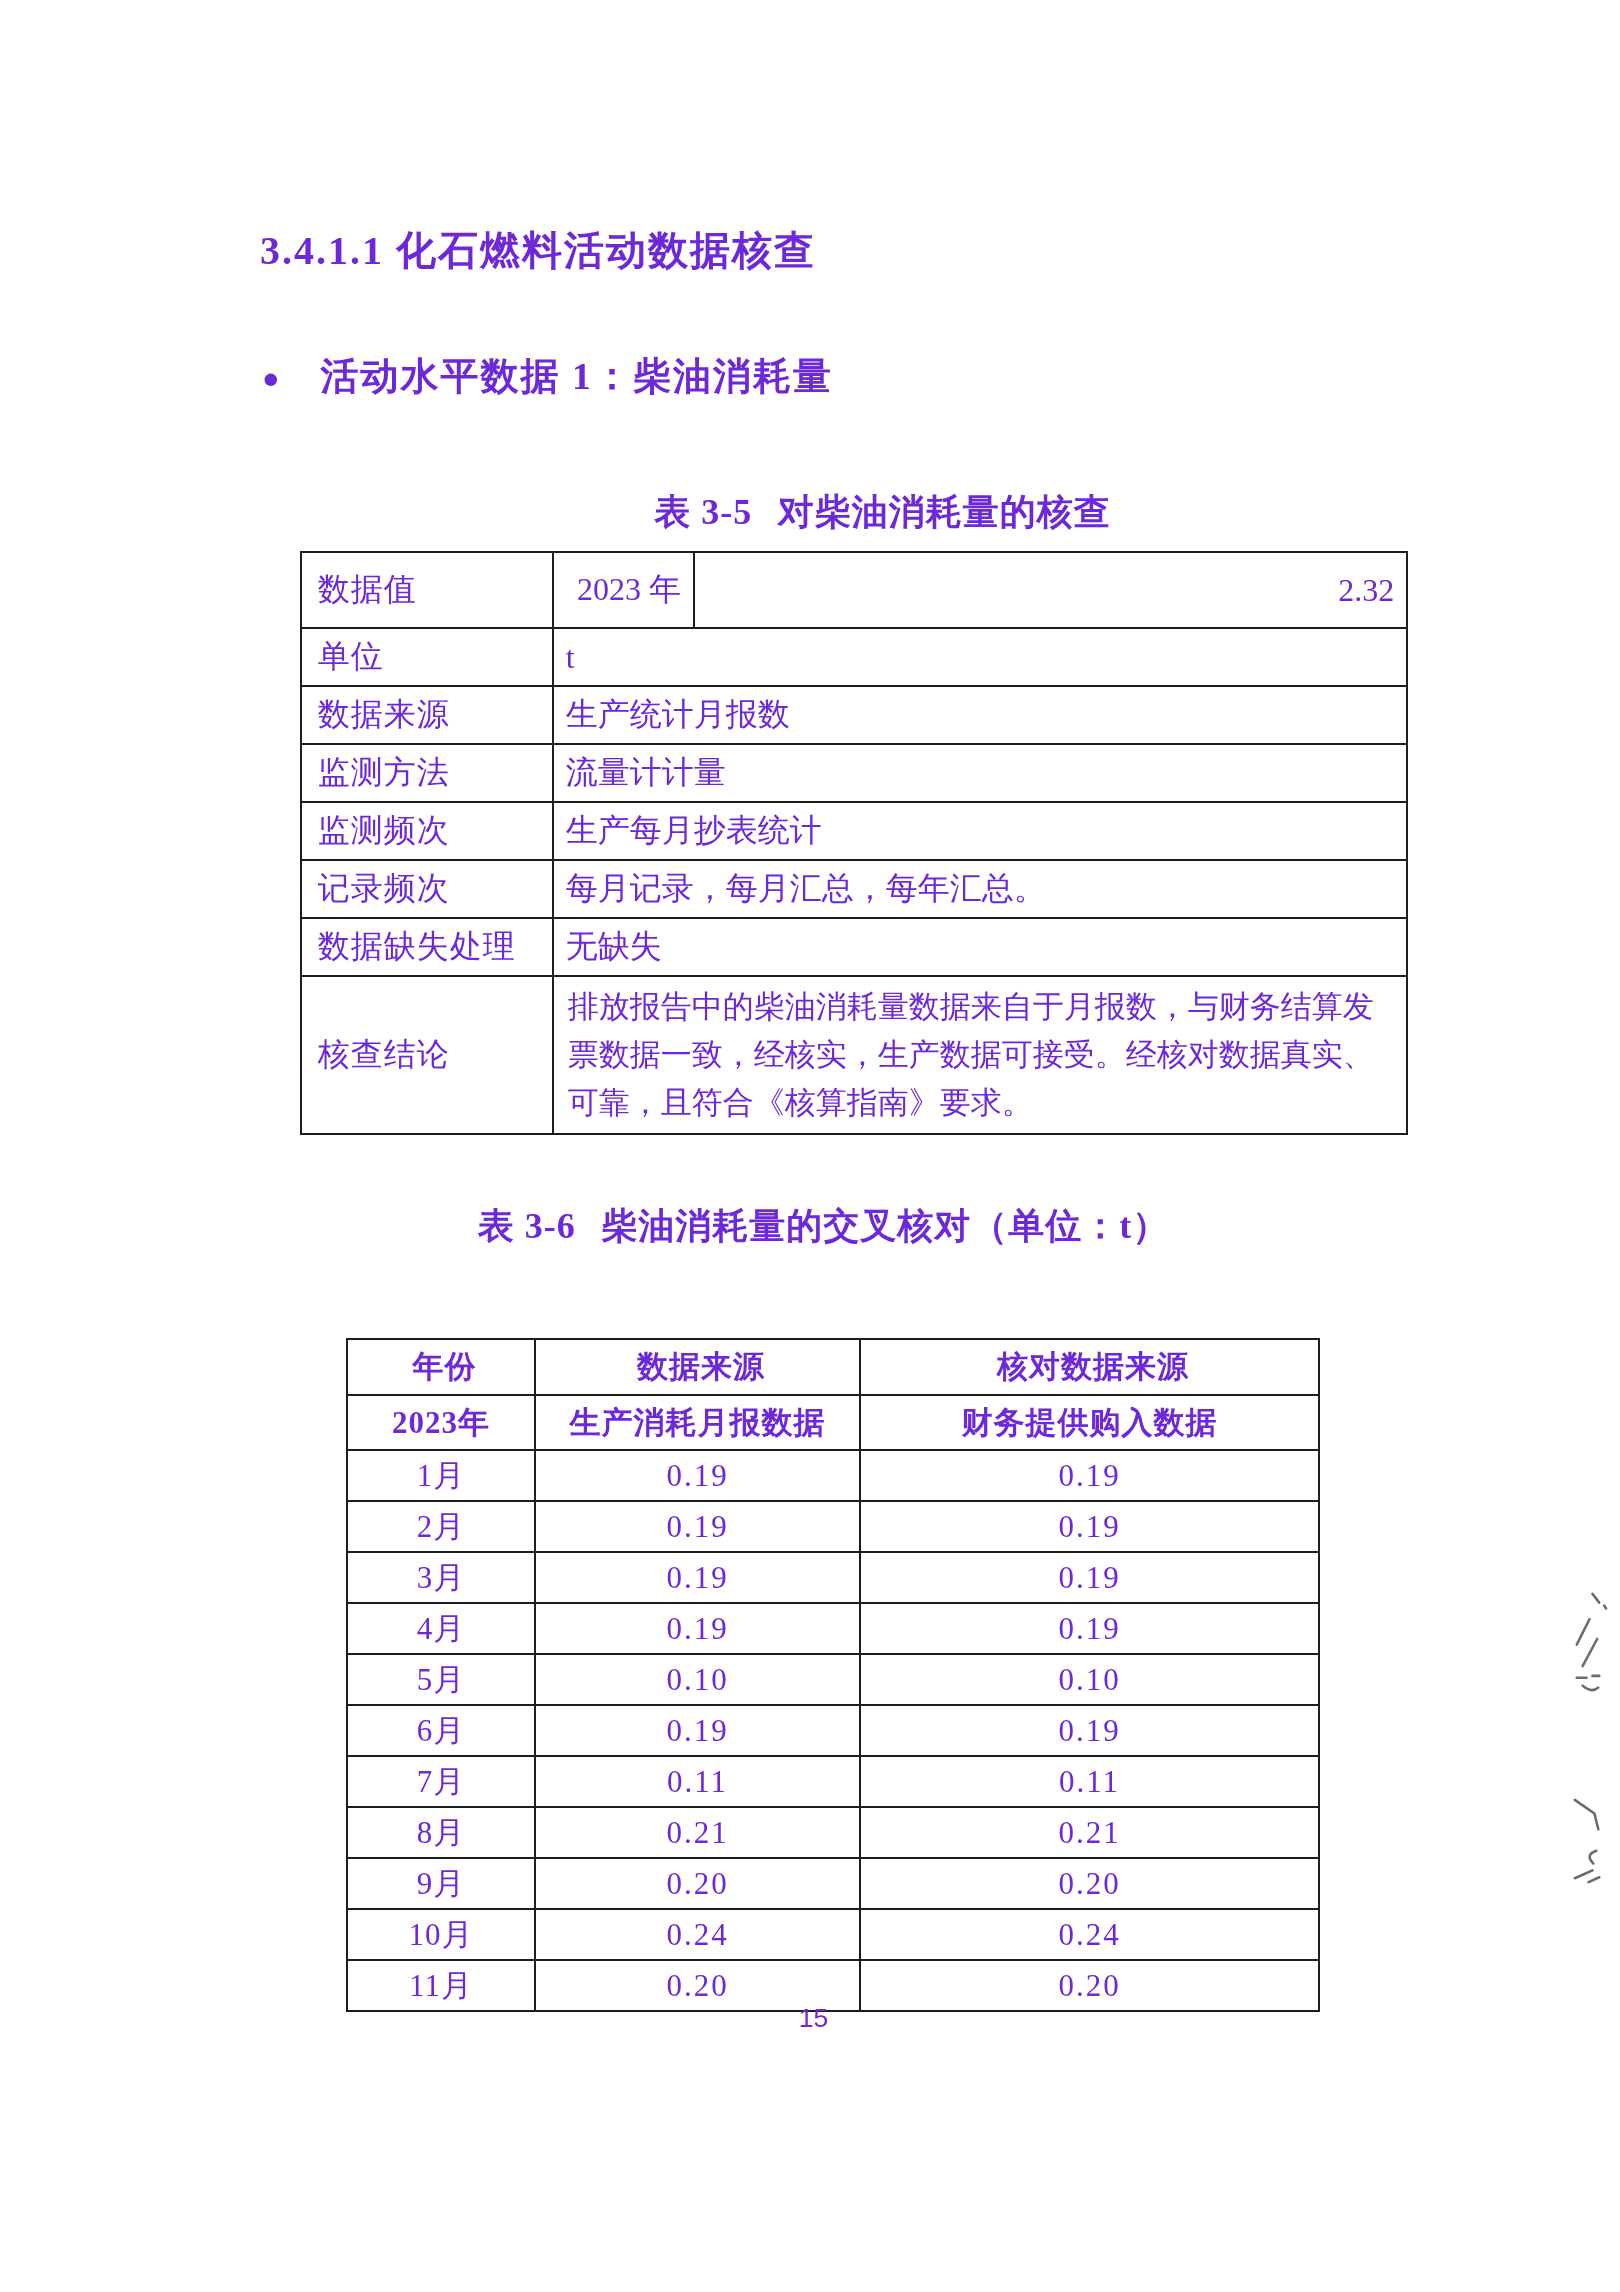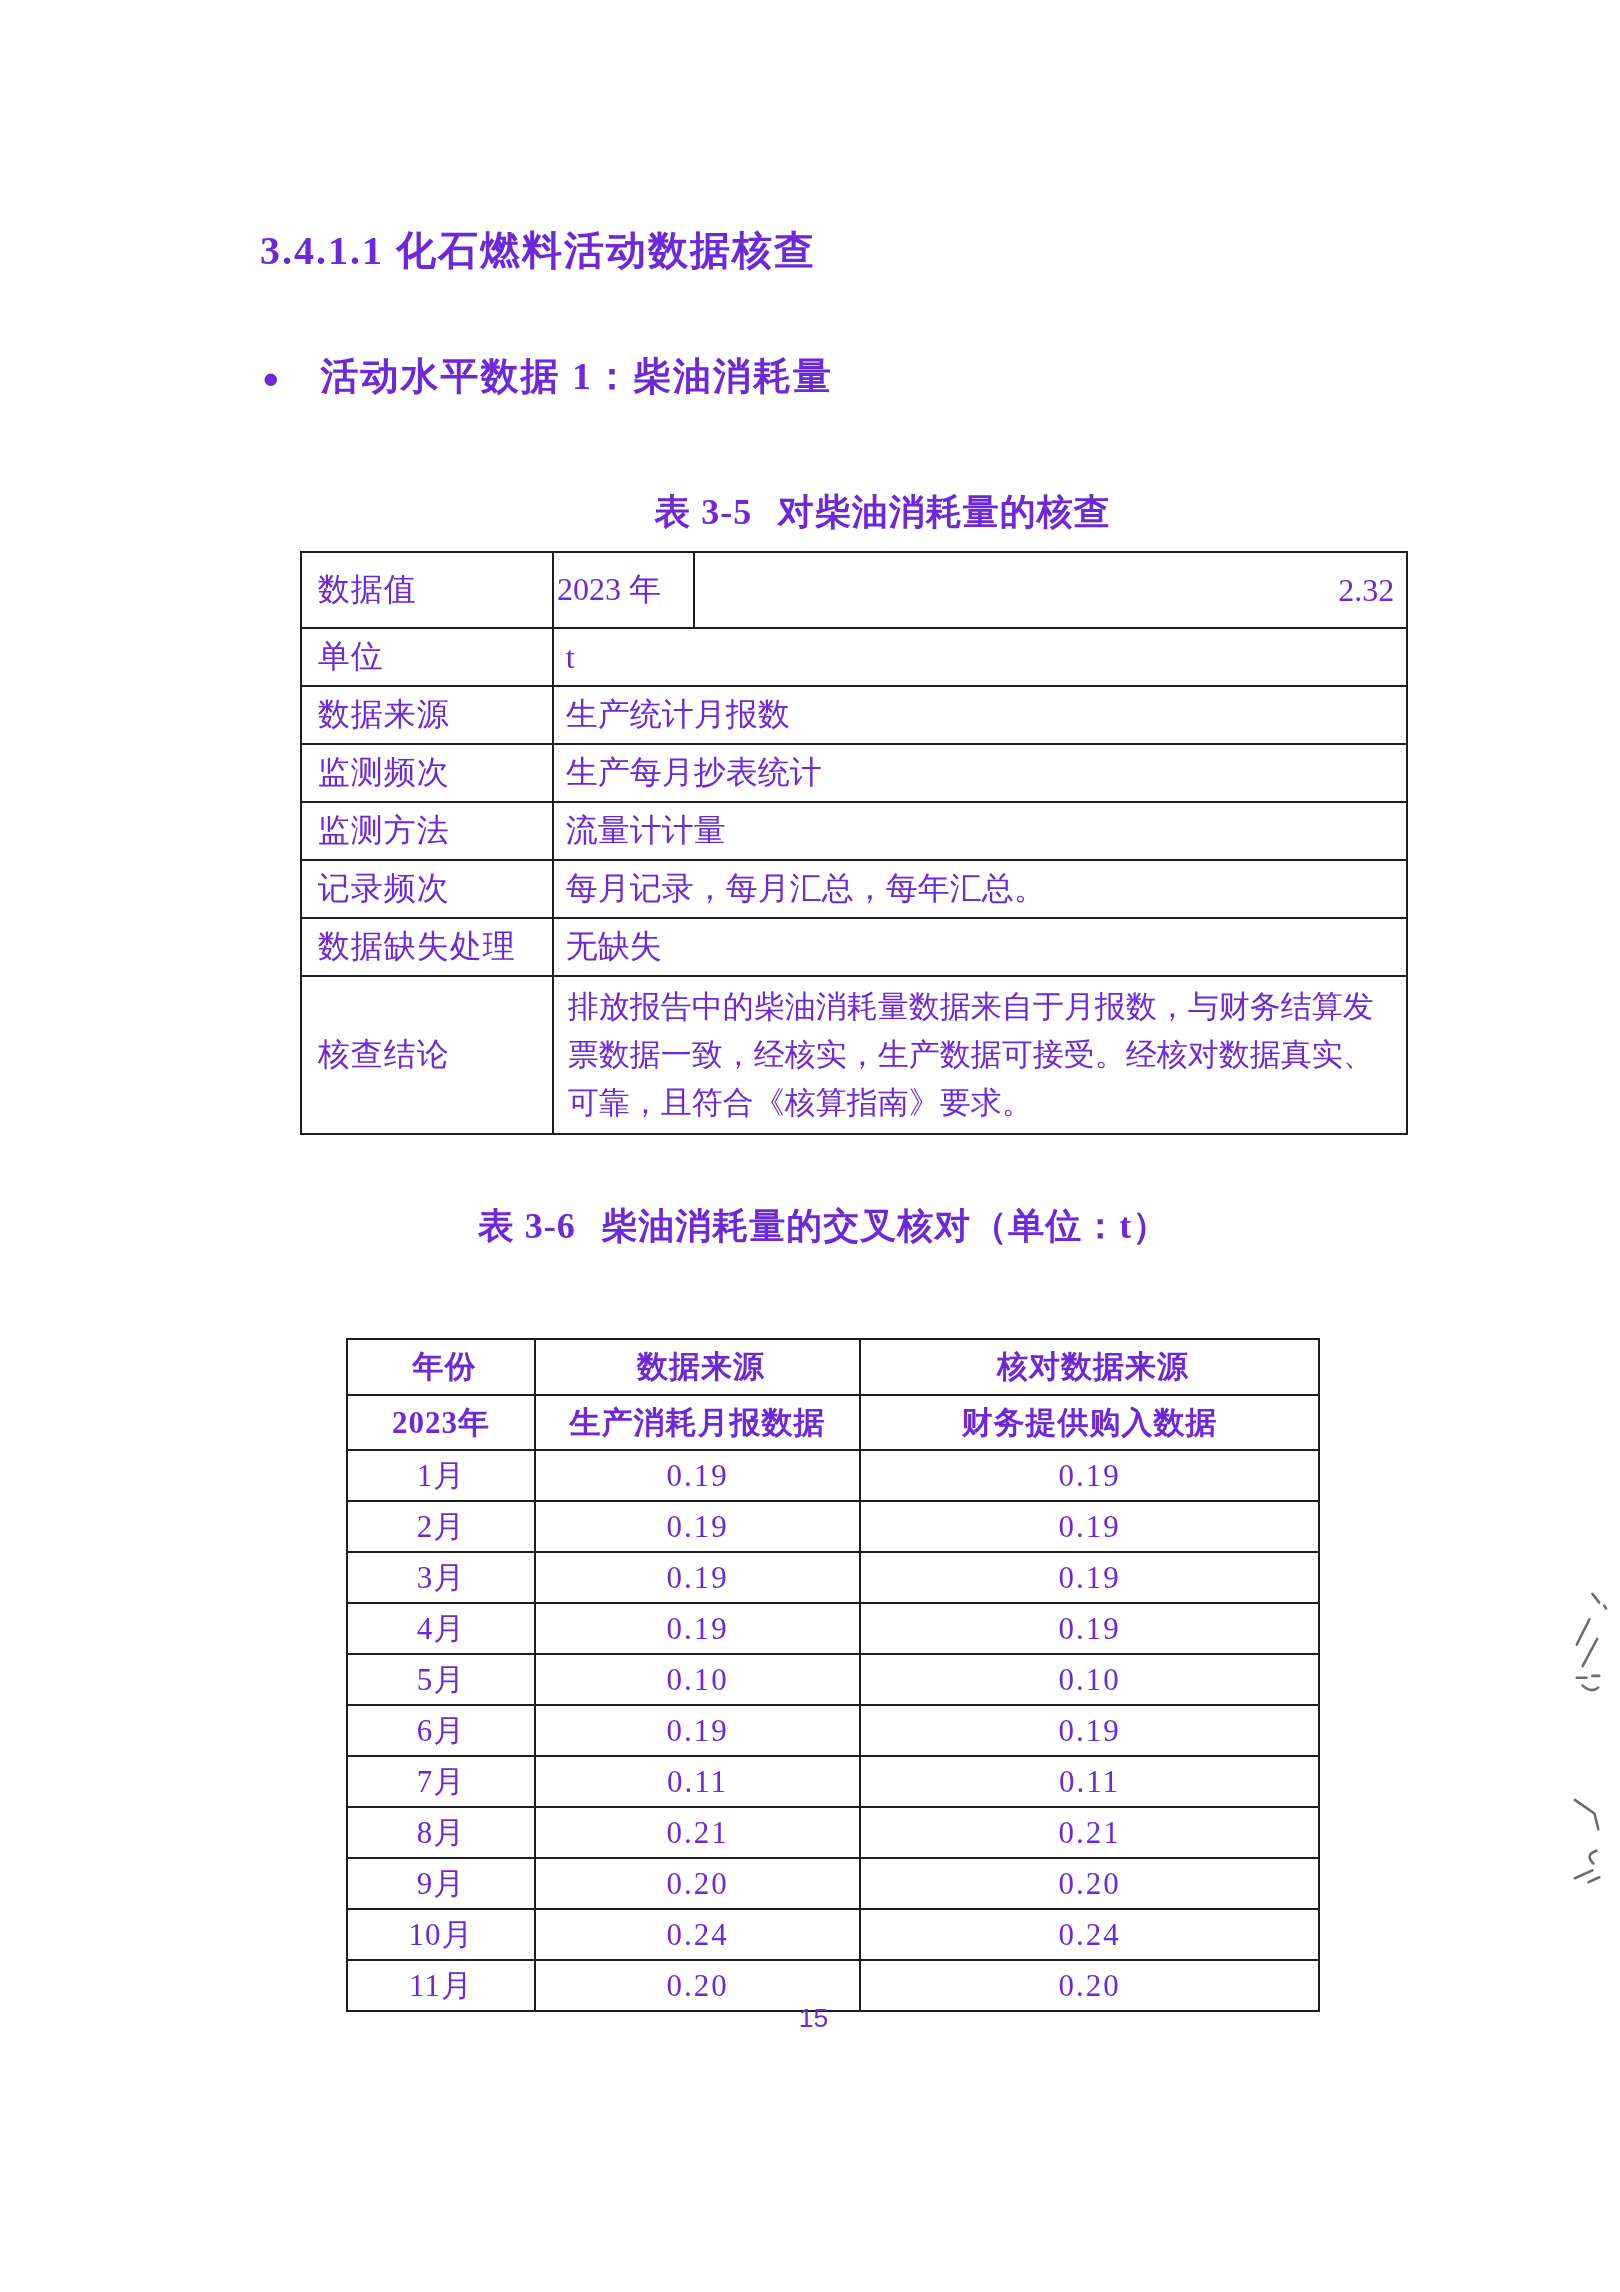--- a/index.html
+++ b/index.html
@@ -36,21 +36,21 @@
 
   
   table { border-collapse:collapse; position:absolute; table-layout:fixed; background:#fff; }
   td, th { border:2px solid #1d1d1d; vertical-align:middle; overflow:hidden; }
 
   
   #t35 { left:288px; top:551px; width:1106px; border:2.9px solid #1a1a1a;margin-left:12px; }
   #t35 th { width:252px; text-align:left; padding:0 9.8px 0 15.7px; font-weight:normal; font-size:32px; letter-spacing:1px; }
   #t35 col.c1 { width:252px; } #t35 col.c2 { width:141px; } #t35 col.c3 { width:713px; }
   #t35 td { font-size:32px; padding:0 11.8px; text-align:left; }
-  #t35 td.year { text-align:left; padding:0 3px; }
+  #t35 td.year { text-align:right; padding:0 12px; }
   #t35 td.center { text-align:right; }
   #t35 tr.h78 { height:76px; }
   #t35 tr.h59 { height:58px; }
   #t35 tr.h159 { height:156px; }
   #t35 td.conclusion { line-height:1.55; padding:5.9px 15.7px 5.9px 13.7px; font-size:31px; }
 
   
   #t36 { left:346px; top:1338px; width:972px; border:2.9px solid #1a1a1a; }
   #t36 col.c1 { width:188px; } #t36 col.c2 { width:325px; } #t36 col.c3 { width:459px; }
   #t36 th, #t36 td { text-align:center; font-size:31px; letter-spacing:1px; }
@@ -100,26 +100,26 @@
         </tr>
         <tr class="h59">
           <th>单位</th>
           <td colspan="2">t</td>
         </tr>
         <tr class="h59">
           <th>数据来源</th>
           <td colspan="2">生产统计月报数</td>
         </tr>
         <tr class="h59">
+          <th>监测方法</th>
+          <td colspan="2">流量计计量</td>
+        </tr>
+        <tr class="h59">
           <th>监测频次</th>
           <td colspan="2">生产每月抄表统计</td>
-        </tr>
-        <tr class="h59">
-          <th>监测方法</th>
-          <td colspan="2">流量计计量</td>
         </tr>
         <tr class="h59">
           <th>记录频次</th>
           <td colspan="2">每月记录，每月汇总，每年汇总。</td>
         </tr>
         <tr class="h59">
           <th>数据缺失处理</th>
           <td colspan="2">无缺失</td>
         </tr>
         <tr class="h159">

